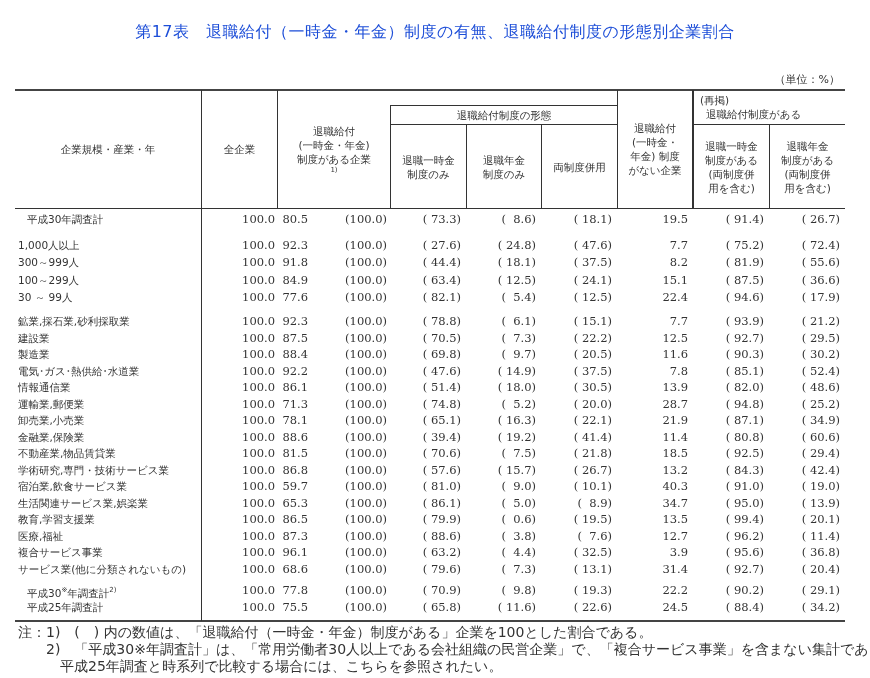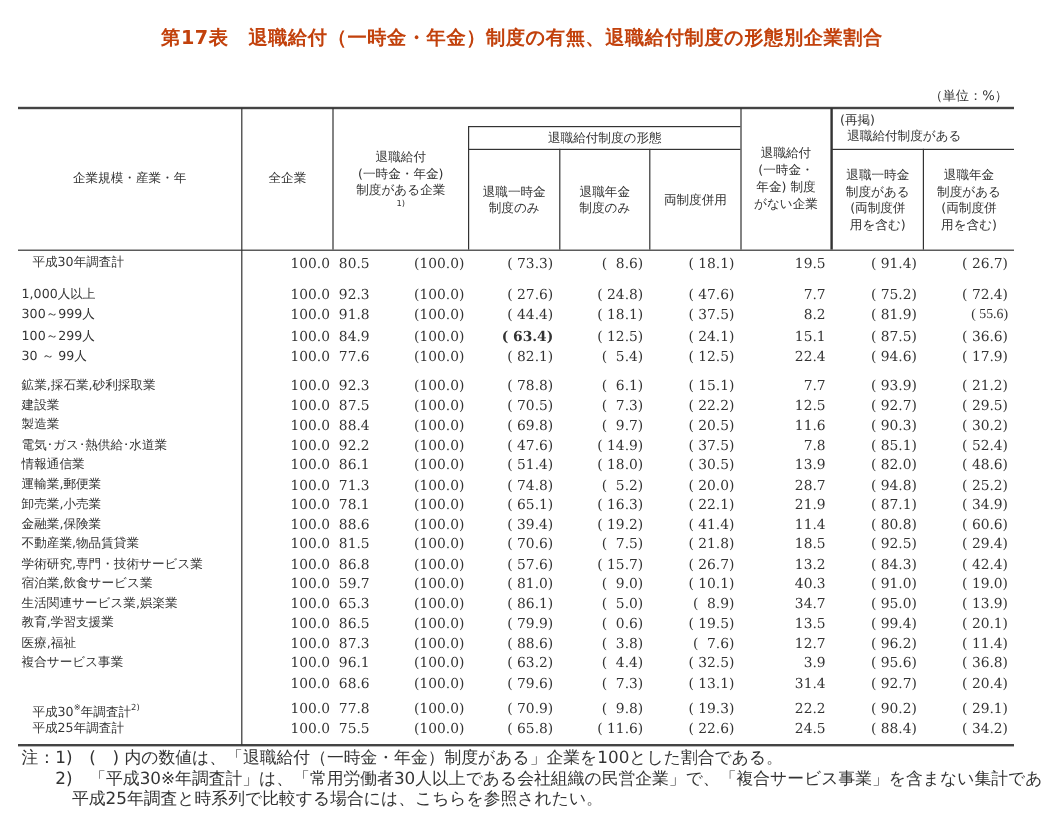--- a/index.html
+++ b/index.html
@@ -1,19 +1,19 @@
 <!DOCTYPE html>
 <html><head>
 <meta charset="utf-8">
 <style>
   html, body { margin: 0; padding: 0; background: #ffffff; }
   body { width: 870px; height: 678px; position: relative; overflow: hidden;
          font-family: "DejaVu Serif", "Liberation Serif", serif; color: #222; }
   .title { position: absolute; left: 0; width: 870px; top: 22px; text-align: center;
-           font-family: "DejaVu Sans", sans-serif; font-weight: bold; font-size: 16px; letter-spacing: 0.5px; color: #c2410c; }
+           font-family: "DejaVu Sans", sans-serif; font-weight: normal; font-size: 16px; letter-spacing: 0.5px; color: #1d4ed8; }
   .unit { position: absolute; right: 30px; top: 72px; font-size: 11px; font-family: "DejaVu Sans", sans-serif; color: #333; }
   .hl { position: absolute; background: #333; height: 1px; }
   .hl.thick { height: 2px; background: #444; }
   .vl { position: absolute; background: #333; width: 1px; }
   .vl.thick { width: 2px; background: #333; }
   .hcell { position: absolute; font-family: "DejaVu Sans", sans-serif; font-size: 10.5px; line-height: 14px;
            color: #333; text-align: center; display: flex; align-items: center; justify-content: center; flex-direction: column; }
   .hcell sup { font-size: 7px; line-height: 8px; }
   .row { position: absolute; left: 15px; width: 830px; height: 16px; font-size: 11.5px; line-height: 16px; }
   .row .lbl { position: absolute; font-family: "DejaVu Sans", sans-serif; font-size: 10.5px; white-space: nowrap; color: #333; }
@@ -122,28 +122,28 @@
     <div class="row" style="top: 254px;">
       <span class="lbl" style="left: 3px;">300～999人</span>
       <span class="num" style="right: 570px;">100.0</span>
       <span class="num" style="right: 537px;">91.8</span>
       <span class="num" style="right: 458px;">(100.0)</span>
       <span class="num" style="right: 384px;">( 44.4)</span>
       <span class="num" style="right: 309px;">( 18.1)</span>
       <span class="num" style="right: 233px;">( 37.5)</span>
       <span class="num" style="right: 157px;">8.2</span>
       <span class="num" style="right: 81px;">( 81.9)</span>
-      <span class="num" style="right: 5px; font-family: Liberation Serif, serif;">( 55.6)</span>
+      <span class="num" style="right: 5px;">( 55.6)</span>
     </div>
     <div class="row" style="top: 272px;">
       <span class="lbl" style="left: 3px;">100～299人</span>
       <span class="num" style="right: 570px;">100.0</span>
       <span class="num" style="right: 537px;">84.9</span>
       <span class="num" style="right: 458px;">(100.0)</span>
-      <span class="num" style="right: 384px; font-weight: bold;">( 63.4)</span>
+      <span class="num" style="right: 384px;">( 63.4)</span>
       <span class="num" style="right: 309px;">( 12.5)</span>
       <span class="num" style="right: 233px;">( 24.1)</span>
       <span class="num" style="right: 157px;">15.1</span>
       <span class="num" style="right: 81px;">( 87.5)</span>
       <span class="num" style="right: 5px;">( 36.6)</span>
     </div>
     <div class="row" style="top: 289px;">
       <span class="lbl" style="left: 3px;">30 ～ 99人</span>
       <span class="num" style="right: 570px;">100.0</span>
       <span class="num" style="right: 537px;">77.6</span>
@@ -329,20 +329,21 @@
       <span class="num" style="right: 537px;">96.1</span>
       <span class="num" style="right: 458px;">(100.0)</span>
       <span class="num" style="right: 384px;">( 63.2)</span>
       <span class="num" style="right: 309px;">(  4.4)</span>
       <span class="num" style="right: 233px;">( 32.5)</span>
       <span class="num" style="right: 157px;">3.9</span>
       <span class="num" style="right: 81px;">( 95.6)</span>
       <span class="num" style="right: 5px;">( 36.8)</span>
     </div>
     <div class="row" style="top: 561px;">
+      <span class="lbl" style="left: 3px;">サービス業(他に分類されないもの)</span>
       <span class="num" style="right: 570px;">100.0</span>
       <span class="num" style="right: 537px;">68.6</span>
       <span class="num" style="right: 458px;">(100.0)</span>
       <span class="num" style="right: 384px;">( 79.6)</span>
       <span class="num" style="right: 309px;">(  7.3)</span>
       <span class="num" style="right: 233px;">( 13.1)</span>
       <span class="num" style="right: 157px;">31.4</span>
       <span class="num" style="right: 81px;">( 92.7)</span>
       <span class="num" style="right: 5px;">( 20.4)</span>
     </div>

